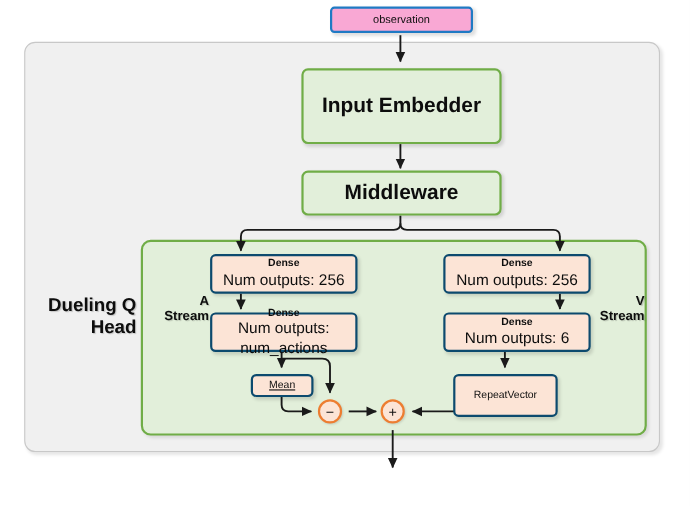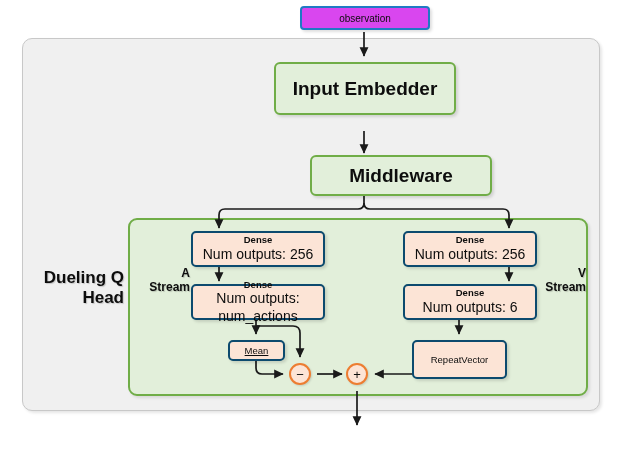--- a/index.html
+++ b/index.html
@@ -46,21 +46,21 @@
     width: 460px;
     height: 178px;
     background: #e2efda;
     border: 2px solid #70ad47;
     border-radius: 9px;
     box-shadow: 2px 2px 3px rgba(0,0,0,0.10);
   }
 
   
   .io-node {
-    background: #d946ef;
+    background: #f9a8d4;
     border: 2px solid #1f7ac4;
     border-radius: 4px;
     box-shadow: 2px 2px 3px rgba(0,0,0,0.13);
     font-size: 10px;
     color: #0d0d0d;
     font-weight: 400;
   }
 
   
   .green-block {
@@ -177,25 +177,25 @@
       <path d="M317,374 L342,374" marker-end="url(#arrowhead)"></path>
 
       <path d="M357,391 L357,425" marker-end="url(#arrowhead)"></path>
     </g>
   </svg>
 
   <div class="node io-node" style="left:300px; top:6px; width:130px; height:24px;">
     <span>observation</span>
   </div>
 
-  <div class="node green-block" style="left:274px; top:62px; width:182px; height:53px;">
+  <div class="node green-block" style="left:274px; top:62px; width:182px; height:69px;">
     <span>Input Embedder</span>
   </div>
 
-  <div class="node green-block" style="left:274px; top:155px; width:182px; height:41px;margin-left:36px;">
+  <div class="node green-block" style="left:274px; top:155px; width:182px; height:41px;">
     <span>Middleware</span>
   </div>
 
   <div class="label label-head" style="left:28px; top:268px; width:96px;">
     <div>Dueling Q</div>
     <div>Head</div>
   </div>
 
   <div class="label label-stream" style="left:138px; top:266px; width:52px;">
     <div>A</div>

